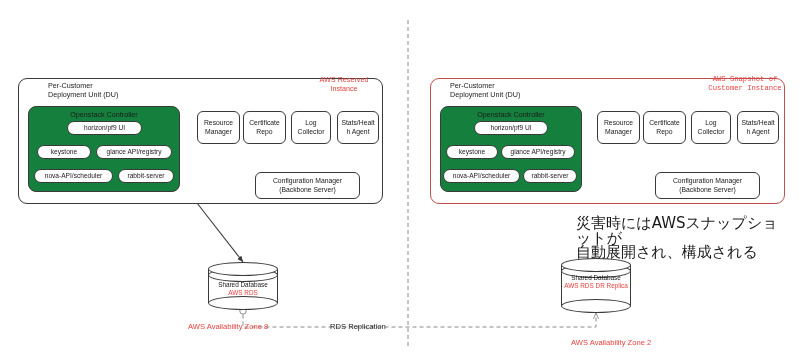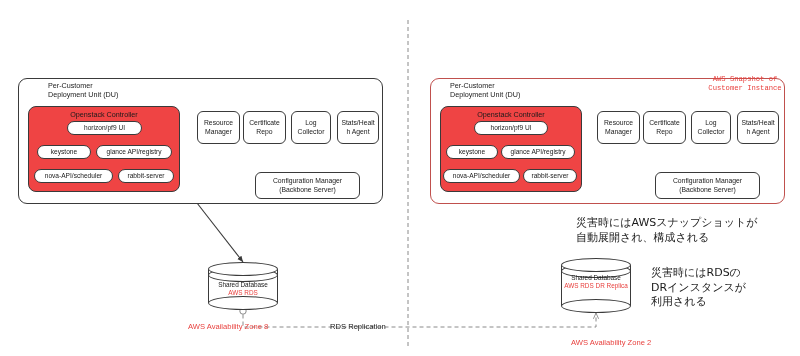--- a/index.html
+++ b/index.html
@@ -22,21 +22,21 @@
     color:#1a1a1a;white-space:pre-line;
   }
   .panel-badge{
     position:absolute;text-align:center;font-size:7.2px;line-height:9px;
     color:#e8423f;white-space:pre-line;
   }
 
   
   .group{
     position:absolute;border:1.2px solid #3a3a3a;border-radius:8px;
-    background:#ef4444;box-sizing:border-box;
+    background:#15803d;box-sizing:border-box;
   }
   .group-title{
     position:absolute;width:100%;text-align:center;top:3px;left:0;
     font-size:7.2px;line-height:9px;color:#1a1a1a;
   }
 
   
   .pill{
     position:absolute;border:1.1px solid #3a3a3a;border-radius:40px;
     background:#ffffff;box-sizing:border-box;
@@ -70,21 +70,21 @@
   .db .cap.bottom{background:#fff;}
   .db .dblabel{
     position:absolute;left:0;width:100%;text-align:center;
     font-size:6.4px;line-height:8px;
   }
   .db .dbname{color:#1a1a1a;}
   .db .dbsub{color:#e8423f;}
 
   
   .ztext{
-    position:absolute;font-size:11px;line-height:14.5px;color:#1a1a1a;
+    position:absolute;font-size:15px;line-height:14.5px;color:#1a1a1a;
     white-space:pre-line;font-family:"DejaVu Sans","Liberation Sans",sans-serif;
   }
   .zonelabel{
     position:absolute;font-size:7.6px;line-height:9px;color:#e8423f;
     white-space:nowrap;
   }
   .repllabel{
     position:absolute;font-size:7.6px;line-height:9px;color:#1a1a1a;
     white-space:nowrap;
   }
@@ -136,20 +136,22 @@
     <path d="M712,172 L712,144" fill="none" stroke="#3a3a3a" stroke-width="1.1" marker-end="url(#arrowS)"></path>
     <path d="M745,144 L745,172" fill="none" stroke="#3a3a3a" stroke-width="1.1"></path>
 
     <circle cx="243" cy="311" r="3.2" fill="#ffffff" stroke="#8a8a8a" stroke-width="1"></circle>
     <path d="M243,314.5 L243,327 L596,327 L596,313" fill="none" stroke="#8a8a8a" stroke-width="1" stroke-dasharray="4 3" marker-end="url(#arrowOpen)"></path>
   </svg>
 
   <div class="panel" style="left:18px;top:78px;width:365px;height:126px;"></div>
   <div class="panel-title" style="left:48px;top:81px;width:110px;">Per-Customer
 Deployment Unit (DU)</div>
+  <div class="panel-badge" style="left:305px;top:75px;width:78px;">AWS Reserved
+Instance</div>
 
   <div class="group" style="left:28px;top:106px;width:152px;height:86px;">
     <div class="group-title">Openstack Controller</div>
   </div>
   <div class="pill" style="left:67px;top:121px;width:75px;height:14px;">horizon/pf9 UI</div>
   <div class="pill" style="left:37px;top:145px;width:54px;height:14px;">keystone</div>
   <div class="pill" style="left:96px;top:145px;width:76px;height:14px;">glance API/registry</div>
   <div class="pill" style="left:34px;top:169px;width:79px;height:14px;">nova-API/scheduler</div>
   <div class="pill" style="left:118px;top:169px;width:56px;height:14px;">rabbit-server</div>
 
@@ -211,17 +213,14 @@
 Replica</div>
   </div>
 
   <div class="zonelabel" style="left:571px;top:322px;margin-top:16px;">AWS Availability Zone 2</div>
 
   <div class="repllabel" style="left:330px;top:322px;">RDS Replication</div>
 
   <div class="ztext" style="left:576px;top:216px;width:215px;">災害時にはAWSスナップショットが
 自動展開され、構成される</div>
 
-  <div class="ztext" style="left:651px;top:266px;width:145px;">災害時にはRDSの
-DRインスタンスが
-利用される</div>
 
 </div>
 
 </body></html>

